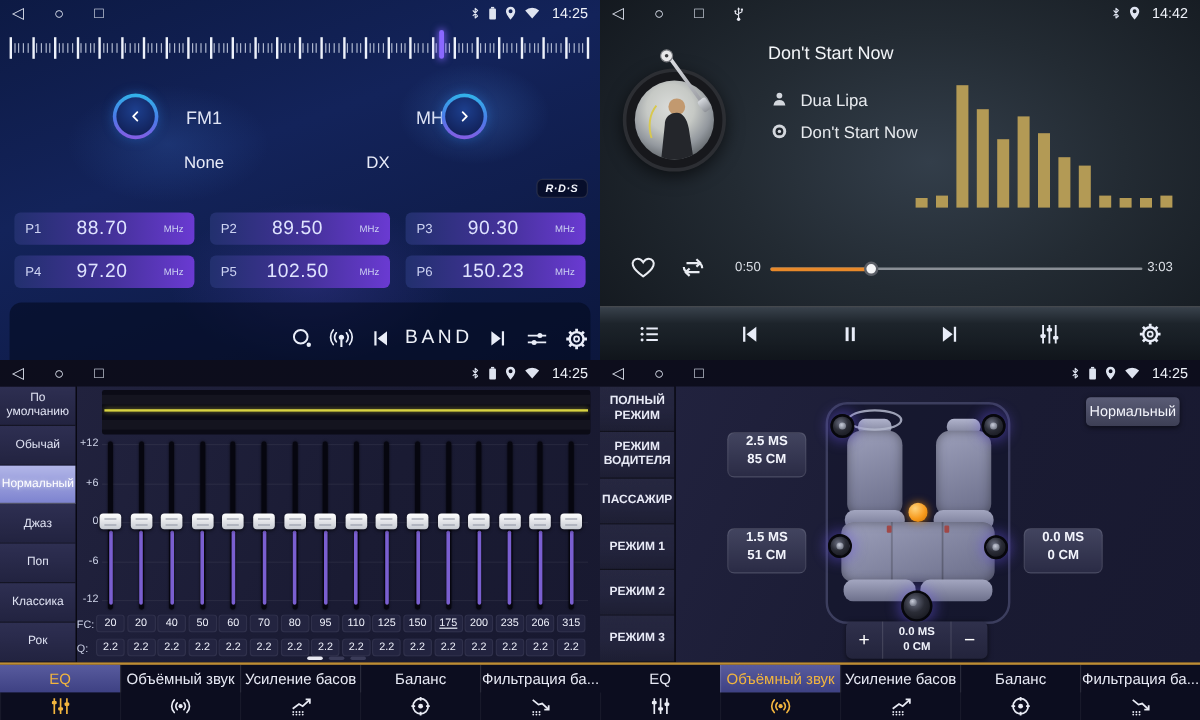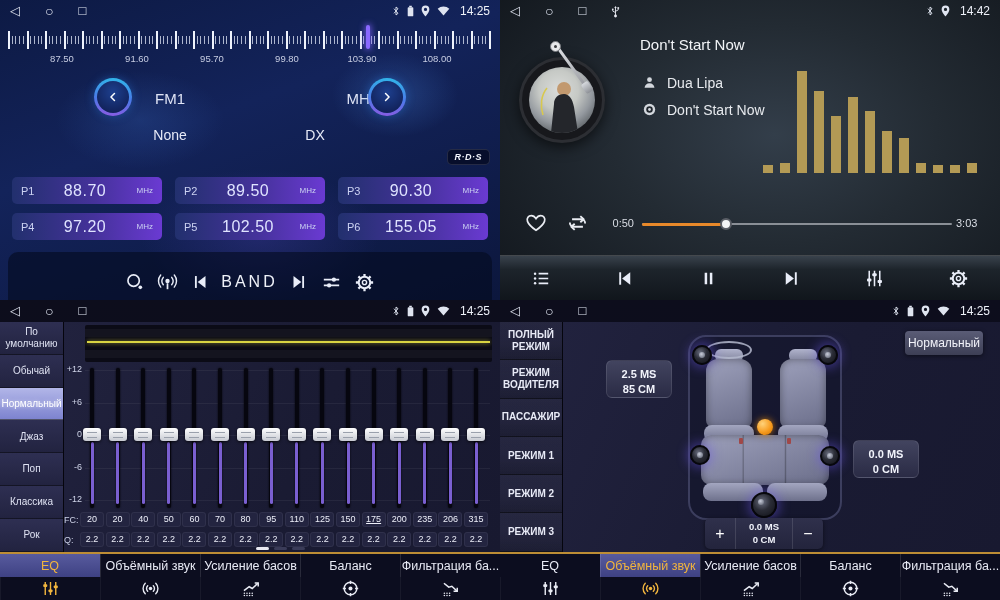--- a/index.html
+++ b/index.html
@@ -53,21 +53,21 @@
       font-size:9px;font-weight:700;font-style:italic;color:#f2f4fc;letter-spacing:.5px;}
   #radio-presets{position:absolute;left:12px;top:177px;width:476px;display:grid;
       grid-template-columns:repeat(3,150px);column-gap:13px;row-gap:9px;}
   .preset{display:flex;align-items:center;height:27px;border-radius:5px;border:none;cursor:pointer;
       background:linear-gradient(90deg,#22306e 0%,#45329b 55%,#6a3ad2 100%);
       padding:0 9px;color:#ccd2f2;font-family:inherit;}
   .preset .pid{font-size:11px;width:20px;text-align:left;}
   .preset .pfreq{flex:1;text-align:center;font-size:16px;color:#dfe3ff;letter-spacing:.5px;}
   .preset .punit{font-size:8px;width:24px;text-align:right;}
   #radio-toolbar{position:absolute;left:8px;right:8px;top:252px;height:60px;border-radius:10px;
-      background:rgba(4,10,30,.6);display:flex;align-items:center;justify-content:center;gap:10px;}
+      background:rgba(4,10,30,.6);display:flex;align-items:center;justify-content:flex-end;gap:10px;}
   .tb-ic{color:#e9edf8;display:flex;align-items:center;cursor:pointer;}
   #band-btn{font-size:16px;letter-spacing:3px;color:#eef1f8;cursor:pointer;}
 
   
   #album{position:absolute;left:19px;top:57px;width:86px;height:86px;border-radius:50%;
       background:#17181c;border:3px solid #2c2e33;box-sizing:border-box;
       box-shadow:0 4px 14px rgba(0,0,0,.6);}
   #album .photo{position:absolute;left:7px;top:7px;width:66px;height:66px;border-radius:50%;overflow:hidden;
       background:radial-gradient(circle at 45% 35%, #dadcda 0%, #c6c9c5 35%, #93989e 60%, #5e6367 80%, #3a3e42 100%);}
   #tonearm{position:absolute;left:55px;top:46px;width:3px;height:50px;z-index:6;
@@ -181,21 +181,21 @@
       box-shadow:0 0 11px 3px rgba(105,85,225,.45);}
   .speaker::after{content:'';position:absolute;left:5px;top:5px;width:6px;height:6px;border-radius:50%;
       background:radial-gradient(circle at 40% 35%,#c8ccda,#555a68);}
   #spk-sub{width:26px;height:26px;}
   #orange-ball{position:absolute;left:67px;top:82px;width:16px;height:16px;border-radius:50%;
       background:radial-gradient(circle at 35% 30%, #ffd27a, #f79b1e 55%, #cd7300);
       box-shadow:0 0 7px rgba(255,150,0,.7);}
   .delay-chip{position:absolute;width:66px;height:38px;border-radius:6px;cursor:pointer;
       background:linear-gradient(180deg,#42445f,#2a2b45);border:1px solid rgba(255,255,255,.1);
       color:#f2f4fc;font-size:11px;font-weight:700;display:flex;flex-direction:column;
-      align-items:center;justify-content:flex-end;line-height:1.35;box-sizing:border-box;}
+      align-items:center;justify-content:flex-start;line-height:1.35;box-sizing:border-box;}
   #delay-adjust{position:absolute;left:205px;top:218px;width:118px;height:31px;display:flex;
       background:linear-gradient(180deg,#35365380,#23243c),#2a2b45;border-radius:5px;
       box-shadow:0 1px 4px rgba(0,0,0,.5);}
   .adj-btn{width:30px;border:none;background:transparent;color:#fff;font-size:16px;cursor:pointer;
       display:flex;align-items:center;justify-content:center;font-family:inherit;}
   #adj-value{flex:1;display:flex;flex-direction:column;align-items:center;justify-content:center;
       font-size:9.5px;font-weight:700;color:#f0f2fa;line-height:1.35;
       border-left:1px solid rgba(255,255,255,.12);border-right:1px solid rgba(255,255,255,.12);}
 </style>
 </head>
@@ -361,28 +361,20 @@
         <i class="tick" style="left: 455.1px;"></i>
         <i class="tick" style="left: 458.8px;"></i>
         <i class="tick major" style="left: 462.5px;"></i>
         <i class="tick" style="left: 466.2px;"></i>
         <i class="tick" style="left: 469.9px;"></i>
         <i class="tick" style="left: 473.6px;"></i>
         <i class="tick" style="left: 477.3px;"></i>
         <i class="tick major" style="left: 481px;"></i>
       </div>
     <div id="freq-indicator"></div>
-    <div id="ruler-labels">
-        <span class="scale-label" style="left: 34px;">87.50</span>
-        <span class="scale-label" style="left: 109px;">91.60</span>
-        <span class="scale-label" style="left: 184px;">95.70</span>
-        <span class="scale-label" style="left: 259px;">99.80</span>
-        <span class="scale-label" style="left: 334px;">103.90</span>
-        <span class="scale-label" style="left: 409px;">108.00</span>
-      </div>
 
     <button class="round-btn" id="tune-down">
       <span class="inner">
           <svg width="14" height="14" viewBox="0 0 24 24">
             <path d="M14.5 6l-6 6 6 6" stroke="#fff" stroke-width="2.6" fill="none" stroke-linecap="round" stroke-linejoin="round"></path>
           </svg>
         </span>
     </button>
     <span id="band-label">FM1</span>
     <span id="freq-unit">MHz</span>
@@ -418,21 +410,21 @@
           <span class="pfreq">97.20</span>
           <span class="punit">MHz</span>
         </button>
         <button class="preset">
           <span class="pid">P5</span>
           <span class="pfreq">102.50</span>
           <span class="punit">MHz</span>
         </button>
         <button class="preset">
           <span class="pid">P6</span>
-          <span class="pfreq">155.05</span>
+          <span class="pfreq">150.23</span>
           <span class="punit">MHz</span>
         </button>
       </div>
 
     <div id="radio-toolbar">
       <span class="tb-ic">
           <svg width="22" height="22" viewBox="0 0 24 24">
             <circle cx="10.5" cy="10.5" r="6.2" stroke="currentColor" stroke-width="1.8" fill="none"></circle>
             <circle cx="17.8" cy="17.8" r="2" fill="currentColor"></circle>
           </svg>
@@ -941,20 +933,24 @@
       <span class="speaker" style="left:0px;top:108px"></span>
       <span class="speaker" style="left:130px;top:109px"></span>
       <span class="speaker" id="spk-sub" style="left:61px;top:155px"></span>
       <span id="orange-ball"></span>
     </div>
 
     <div class="delay-chip" style="left:106px;top:60px">
       <span>2.5 MS</span>
       <span>85 CM</span>
     </div>
+    <div class="delay-chip" style="left:106px;top:140px">
+      <span>1.5 MS</span>
+      <span>51 CM</span>
+    </div>
     <div class="delay-chip" style="left:353px;top:140px">
       <span>0.0 MS</span>
       <span>0 CM</span>
     </div>
 
     <div id="delay-adjust">
       <button class="adj-btn">+</button>
       <div id="adj-value">
         <span>0.0 MS</span>
         <span>0 CM</span>

